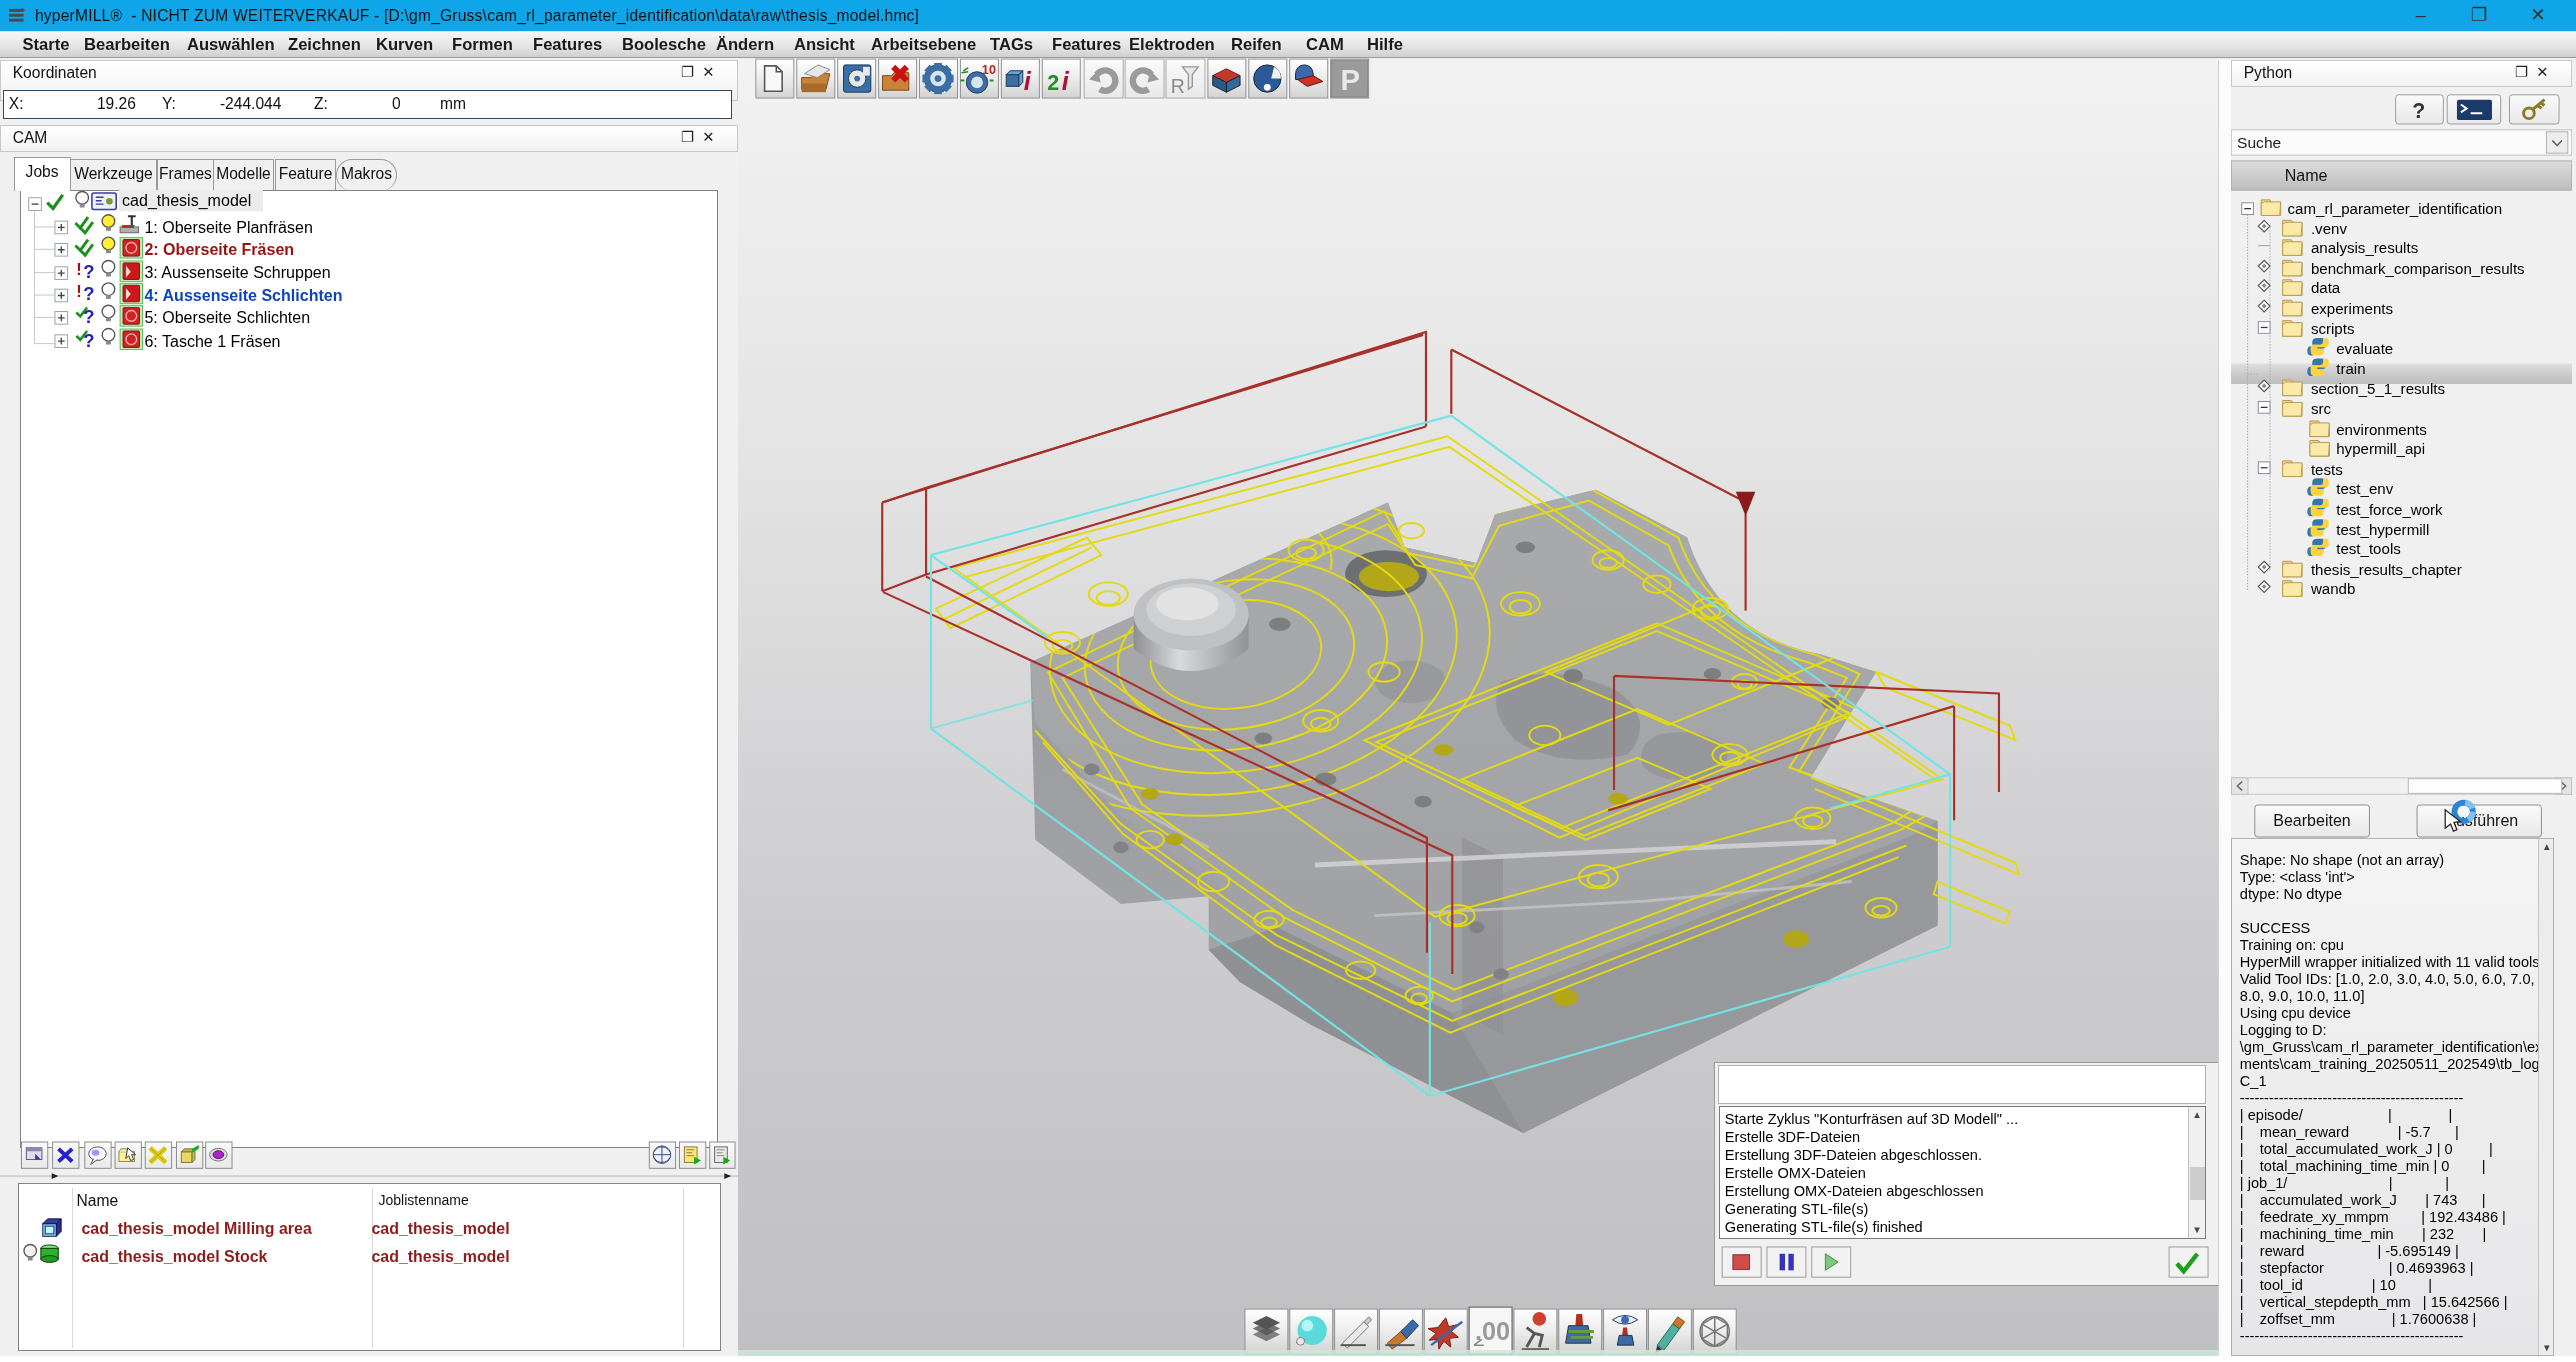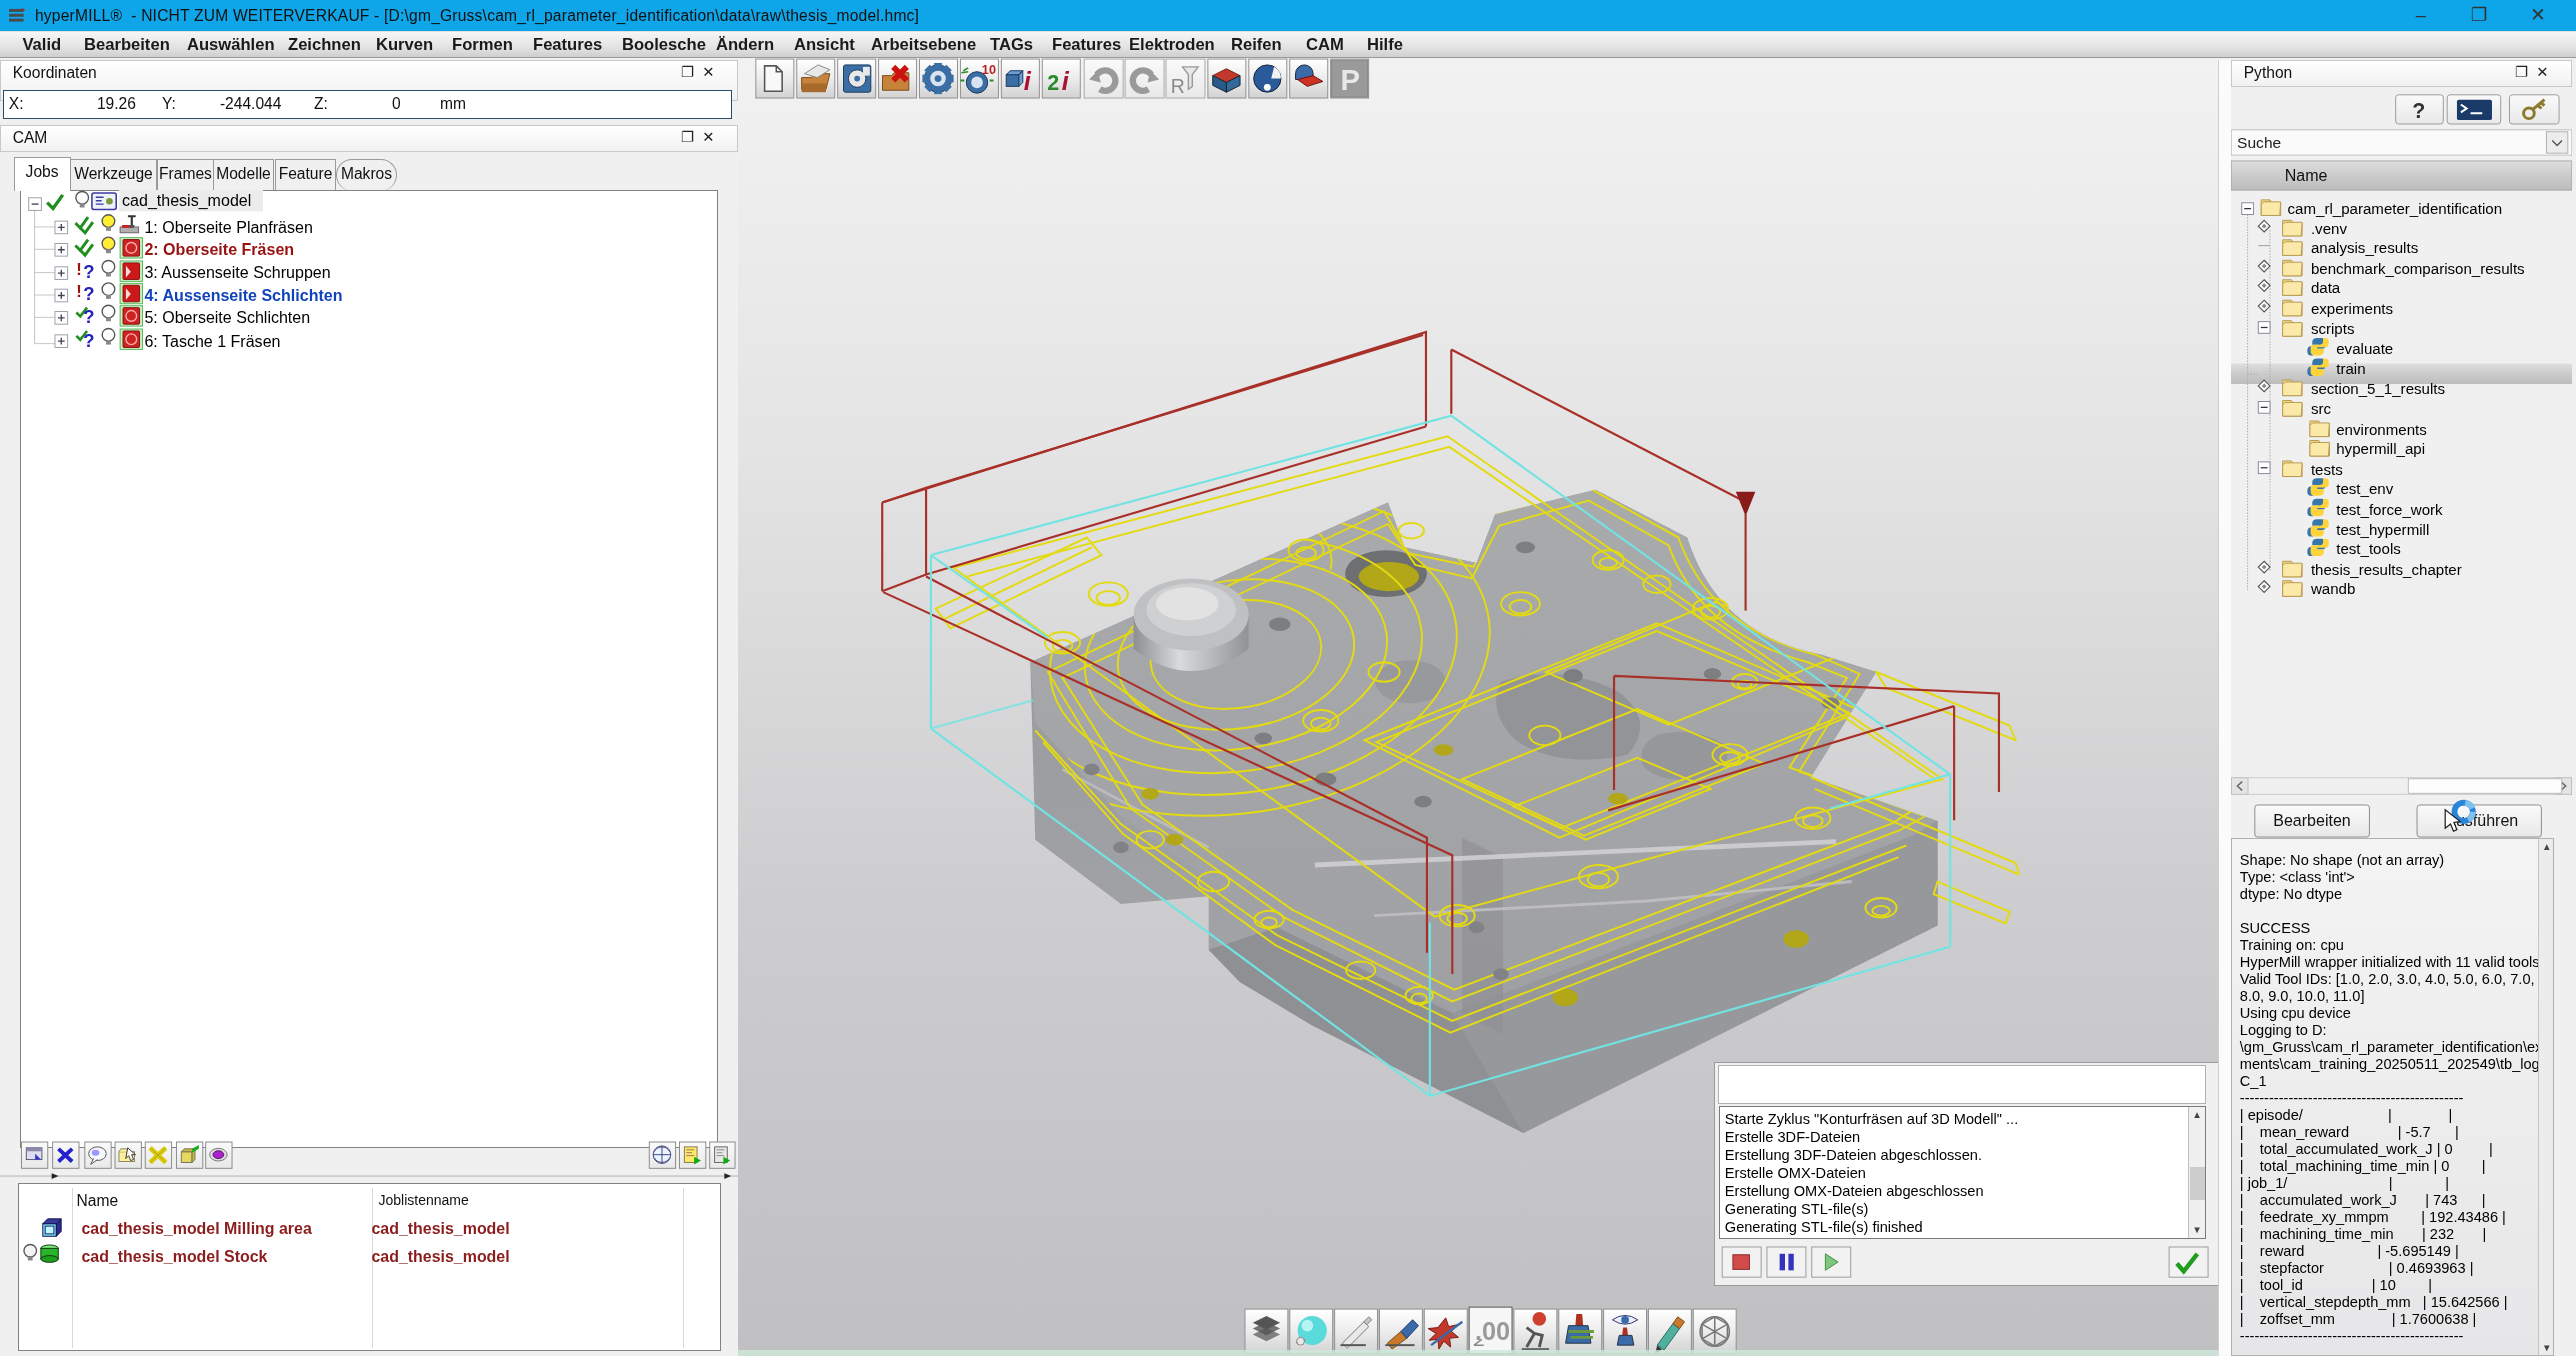--- a/index.html
+++ b/index.html
@@ -46,21 +46,21 @@
     <rect x="1" y="12" width="15" height="3" fill="#4a4a4a"></rect>
     <path d="M14 1 l4 2 -4 1 z" fill="#a02020"></path>
   </svg>
   <div class="ttext">hyperMILL®&nbsp; - NICHT ZUM WEITERVERKAUF - [D:\gm_Gruss\cam_rl_parameter_identification\data\raw\thesis_model.hmc]</div>
   <div class="winbtn" style="left:2392px;">–</div>
   <div class="winbtn" style="left:2450px;">❐</div>
   <div class="winbtn" style="left:2509px;">✕</div>
 </div>
 
 <div id="menubar">
-  <span style="left:22.4px">Valid</span>
+  <span style="left:22.4px">Starte</span>
   <span style="left:84px">Bearbeiten</span>
   <span style="left:187px">Auswählen</span>
   <span style="left:288px">Zeichnen</span>
   <span style="left:376px">Kurven</span>
   <span style="left:452px">Formen</span>
   <span style="left:533px">Features</span>
   <span style="left:622px">Boolesche</span>
   <span style="left:716px">Ändern</span>
   <span style="left:794px">Ansicht</span>
   <span style="left:871px">Arbeitsebene</span>

